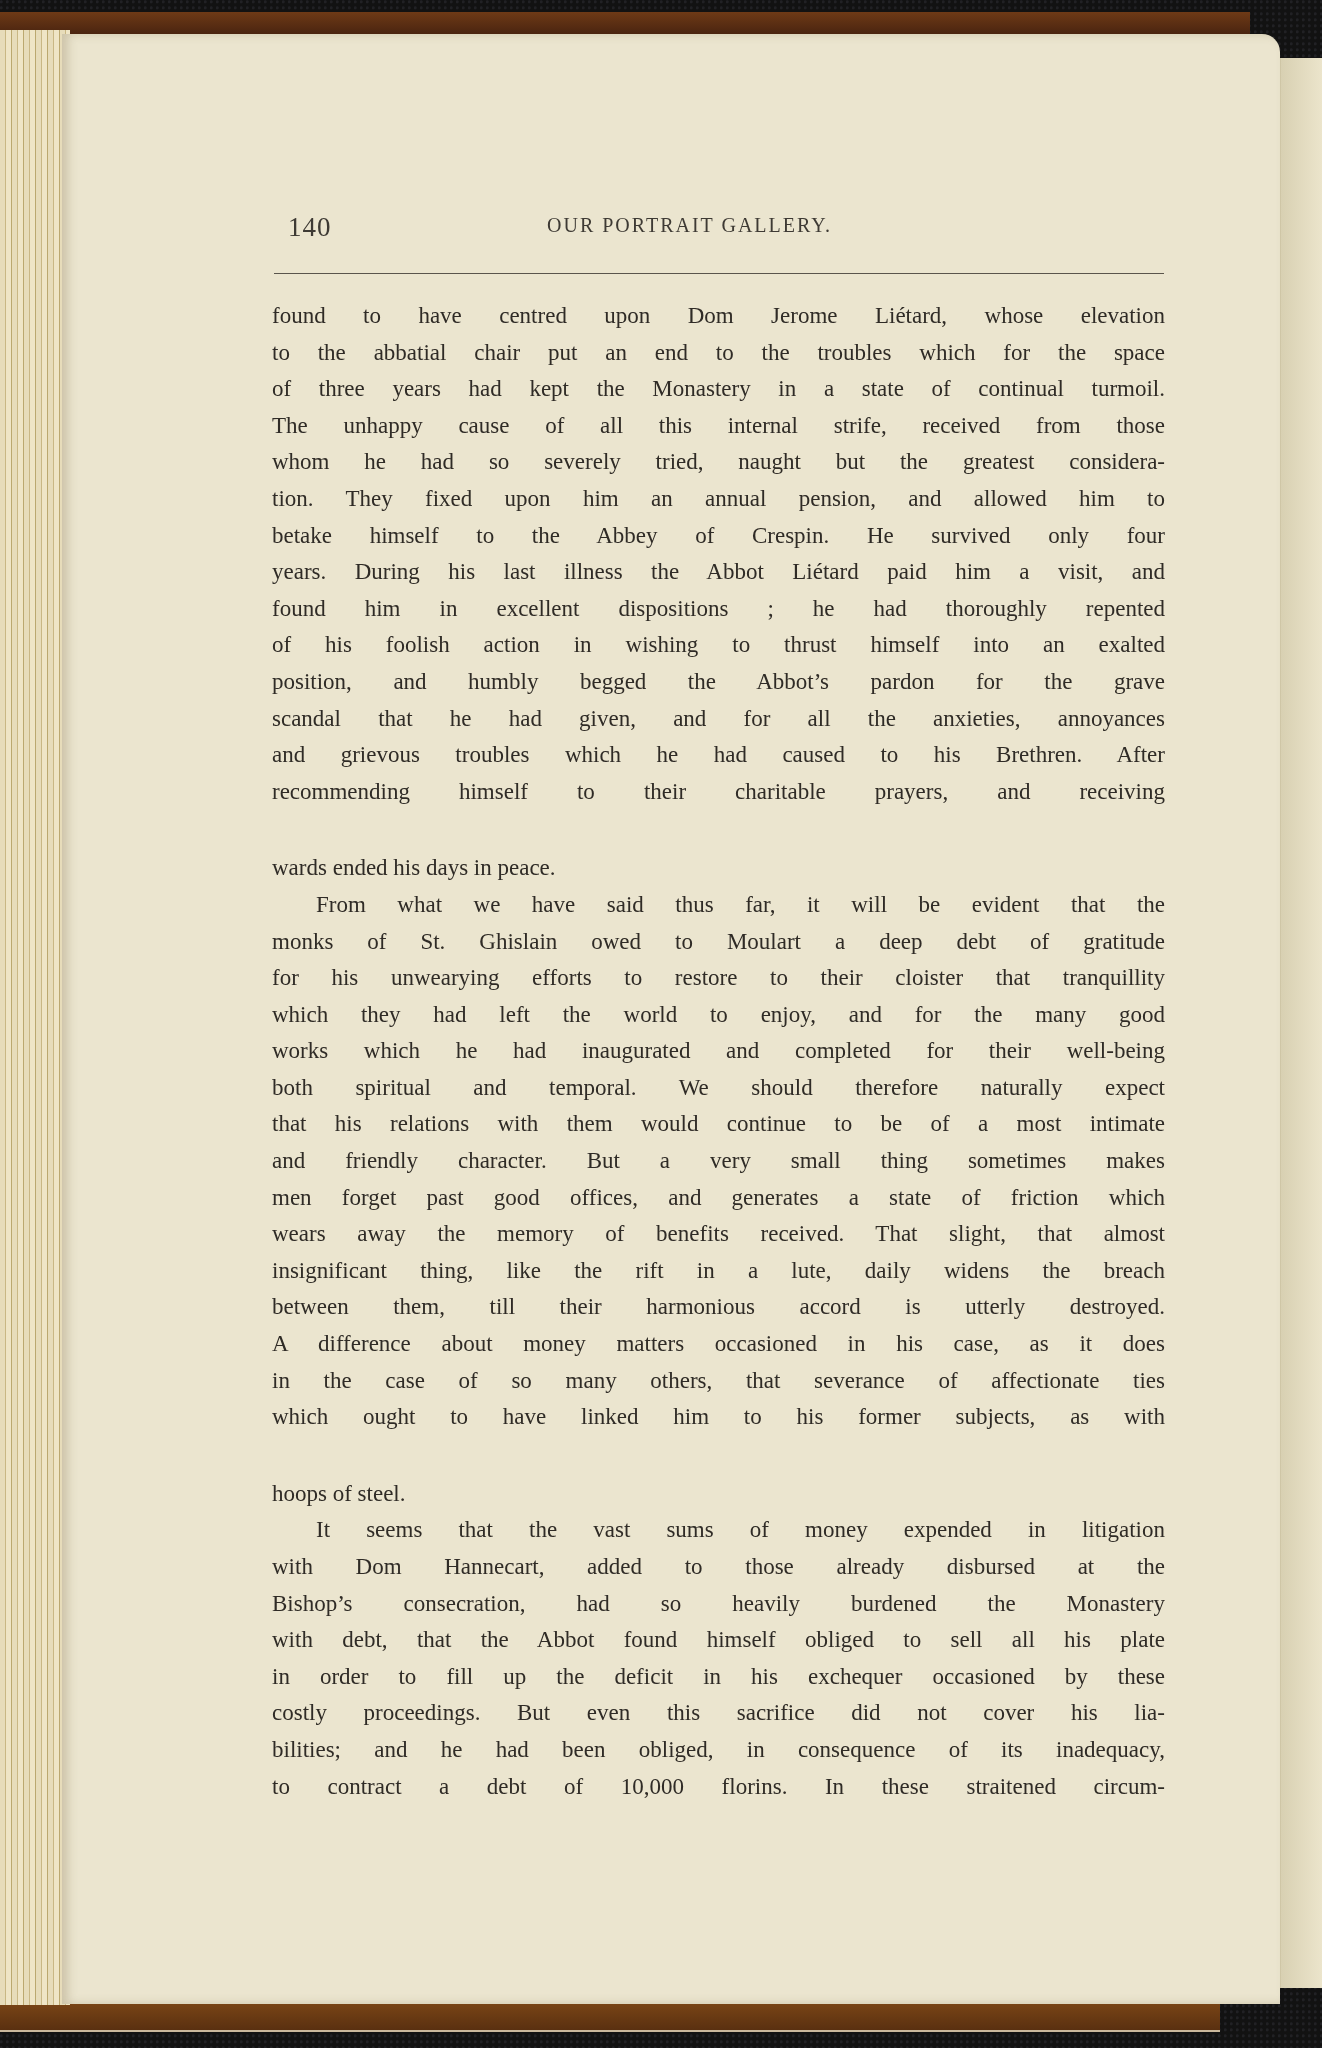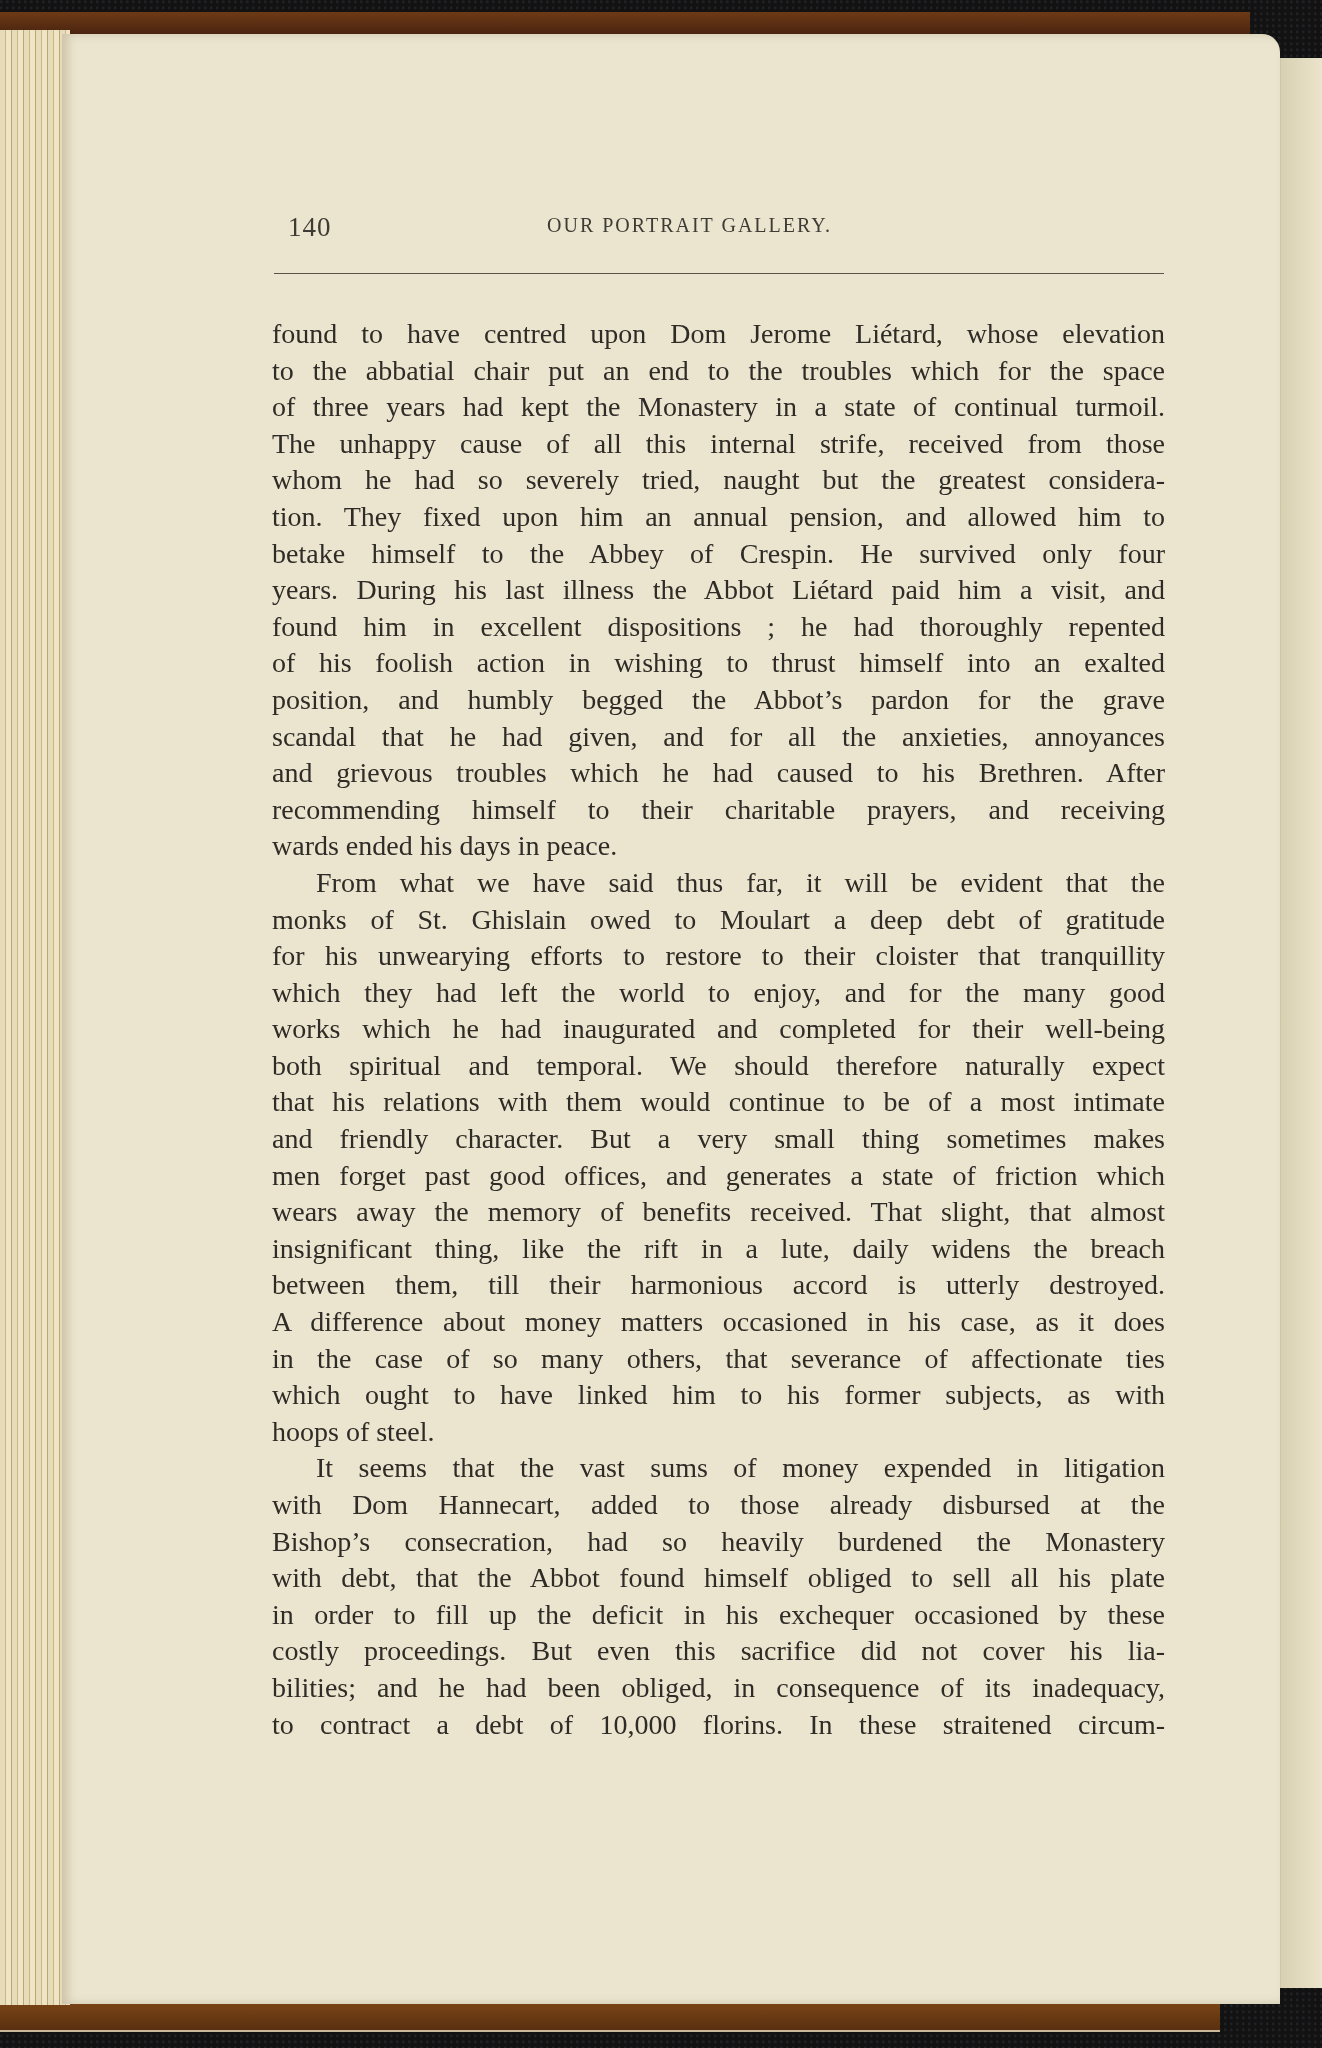--- a/index.html
+++ b/index.html
@@ -81,37 +81,38 @@
     .head-rule {
       position: absolute;
       top: 273px;
       left: 274px;
       width: 890px;
       height: 0;
       border-top: 1.5px solid #5a554c;
     }
     .body-text {
       position: absolute;
-      top: 316px;
+      top: 298px;
       left: 272px;
       width: 893px;
       color: #2f2b26;
-      font-size: 28px;
+      font-size: 23px;
       line-height: 36.6px;
     }
     .line {
       display: block;
       text-align: justify;
       text-align-last: justify;
       white-space: nowrap;
       height: 36.6px;
       overflow: visible;
     }
     .line.last {
       text-align-last: left;
+      margin-top: 40px;
     }
     .line.indent {
       padding-left: 44px;
     }
   </style>
 </head>
 <body>
 
 <div class="backdrop"></div>
 <div class="cover-top"></div>

